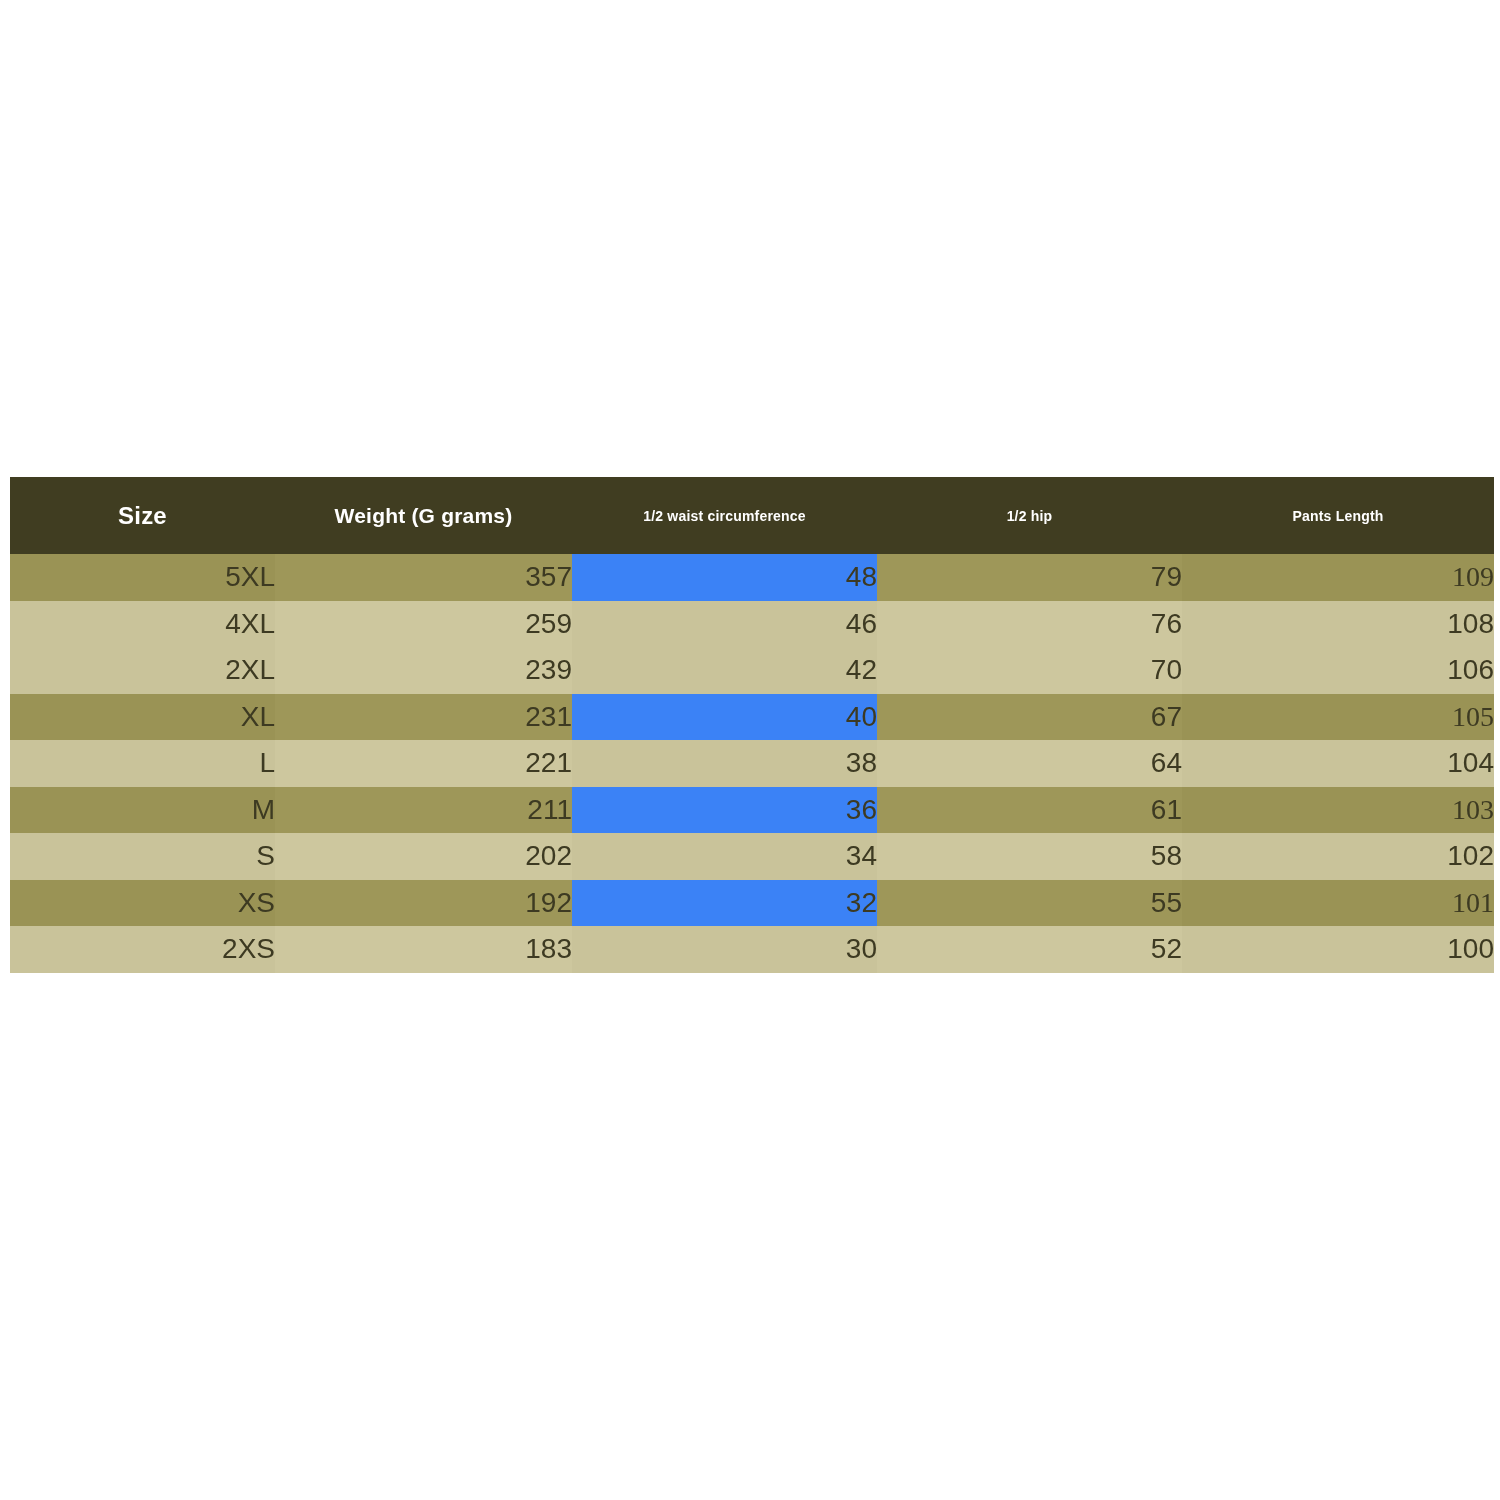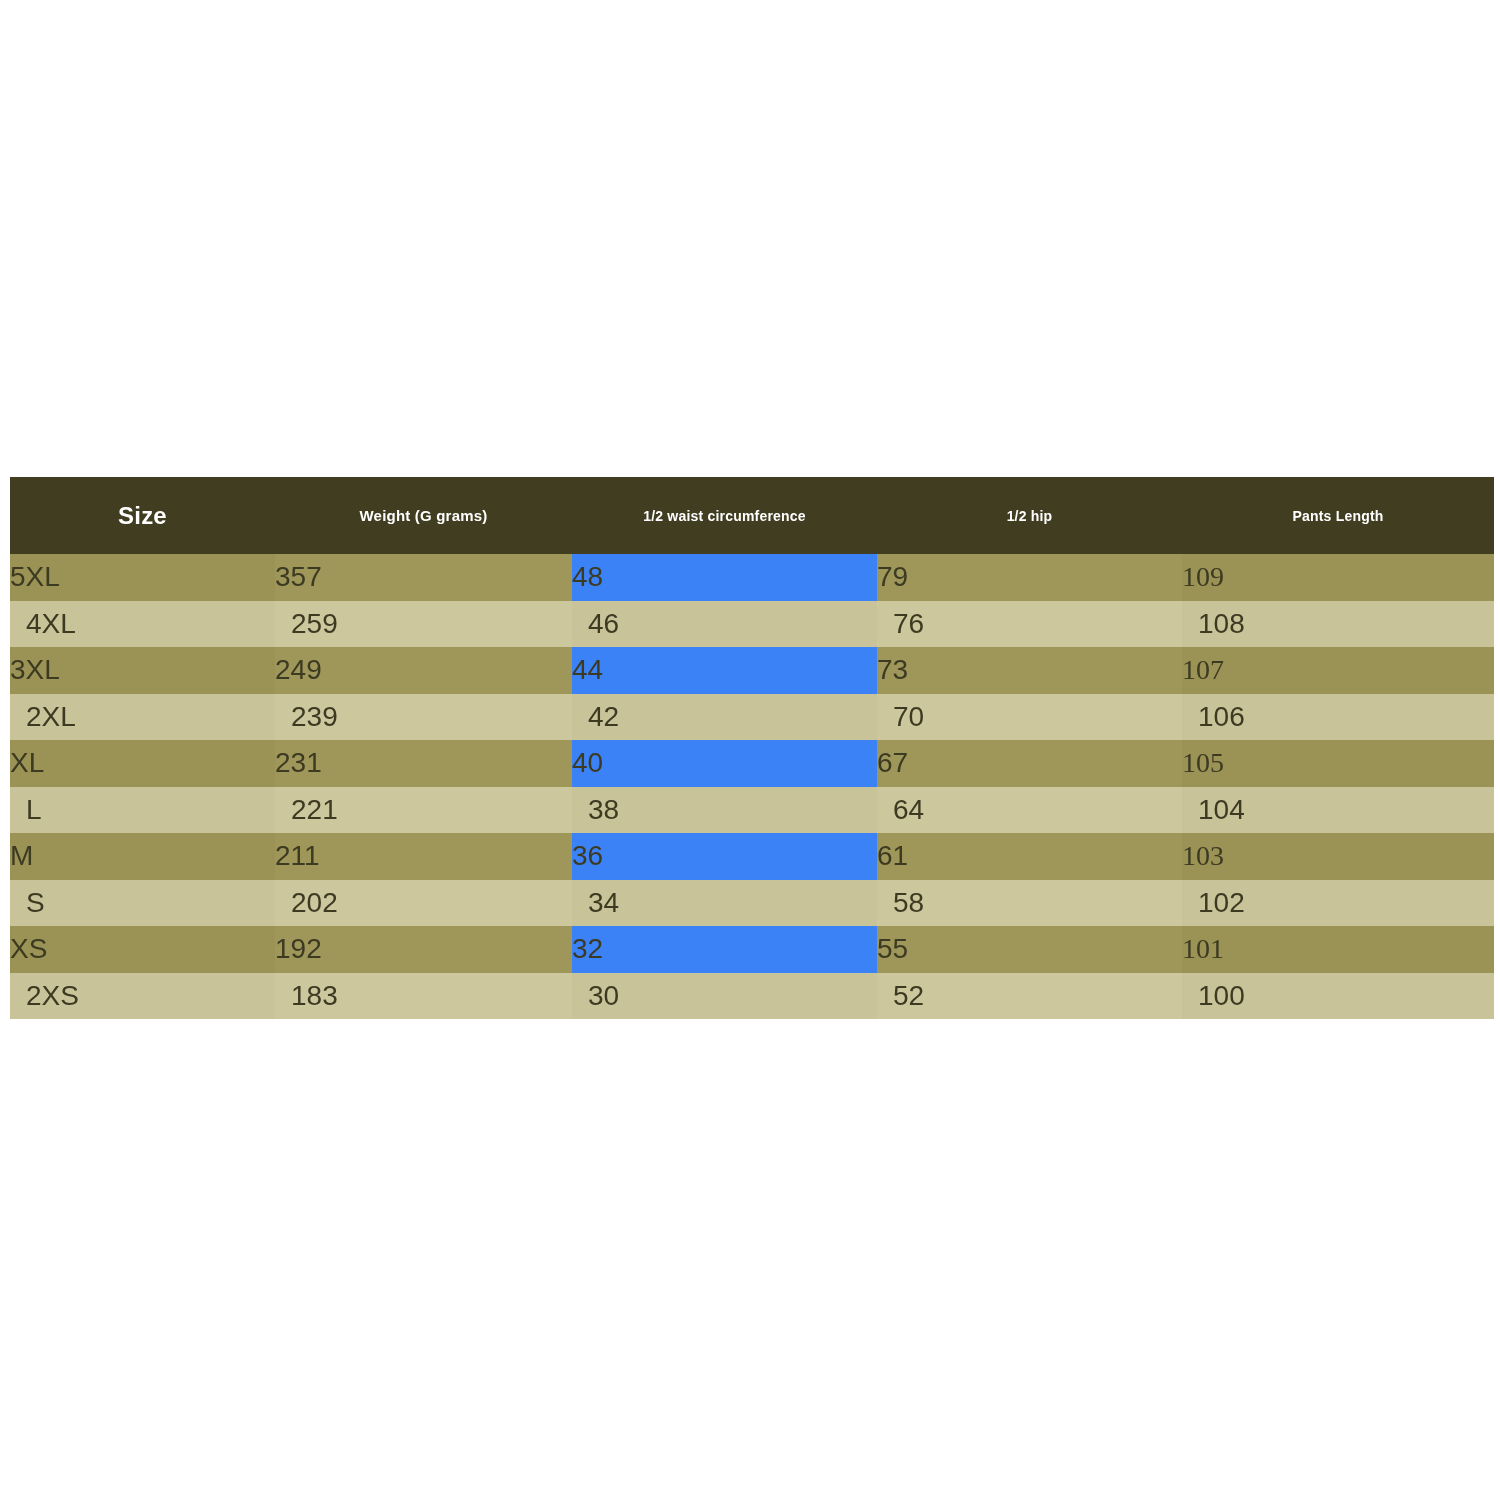--- a/index.html
+++ b/index.html
@@ -36,25 +36,25 @@
     color: #ffffff;
     font-size: 14px;
     font-weight: bold;
     height: 77px;
     text-align: center;
     vertical-align: middle;
     padding: 0;
     letter-spacing: 0.2px;
   }
   #size-chart thead th.h0 { font-size: 24px; }
-  #size-chart thead th.h1 { font-size: 15px; text-align: center; }
+  #size-chart thead th.h1 { font-size: 21px; text-align: center; }
 
   #size-chart tbody td {
     height: 46.5px;
-    text-align: left;
+    text-align: right;
     vertical-align: middle;
     font-size: 28px;
     color: #3d3a22;
     padding: 0;
     border: none;
   }
   
   #size-chart tbody tr.odd td { background: #9a9355; }
   #size-chart tbody tr.even td { background: #c9c39a; padding-left: 16px; }
 
@@ -107,27 +107,20 @@
           <td class="col3">79</td>
           <td class="col4">109</td>
         </tr>
         <tr class="even">
           <td class="col0">4XL</td>
           <td class="col1">259</td>
           <td class="col2">46</td>
           <td class="col3">76</td>
           <td class="col4">108</td>
         </tr>
-        <tr class="odd">
-          <td class="col0">3XL</td>
-          <td class="col1">249</td>
-          <td class="col2">44</td>
-          <td class="col3">73</td>
-          <td class="col4">107</td>
-        </tr>
         <tr class="even">
           <td class="col0">2XL</td>
           <td class="col1">239</td>
           <td class="col2">42</td>
           <td class="col3">70</td>
           <td class="col4">106</td>
         </tr>
         <tr class="odd">
           <td class="col0">XL</td>
           <td class="col1">231</td>

